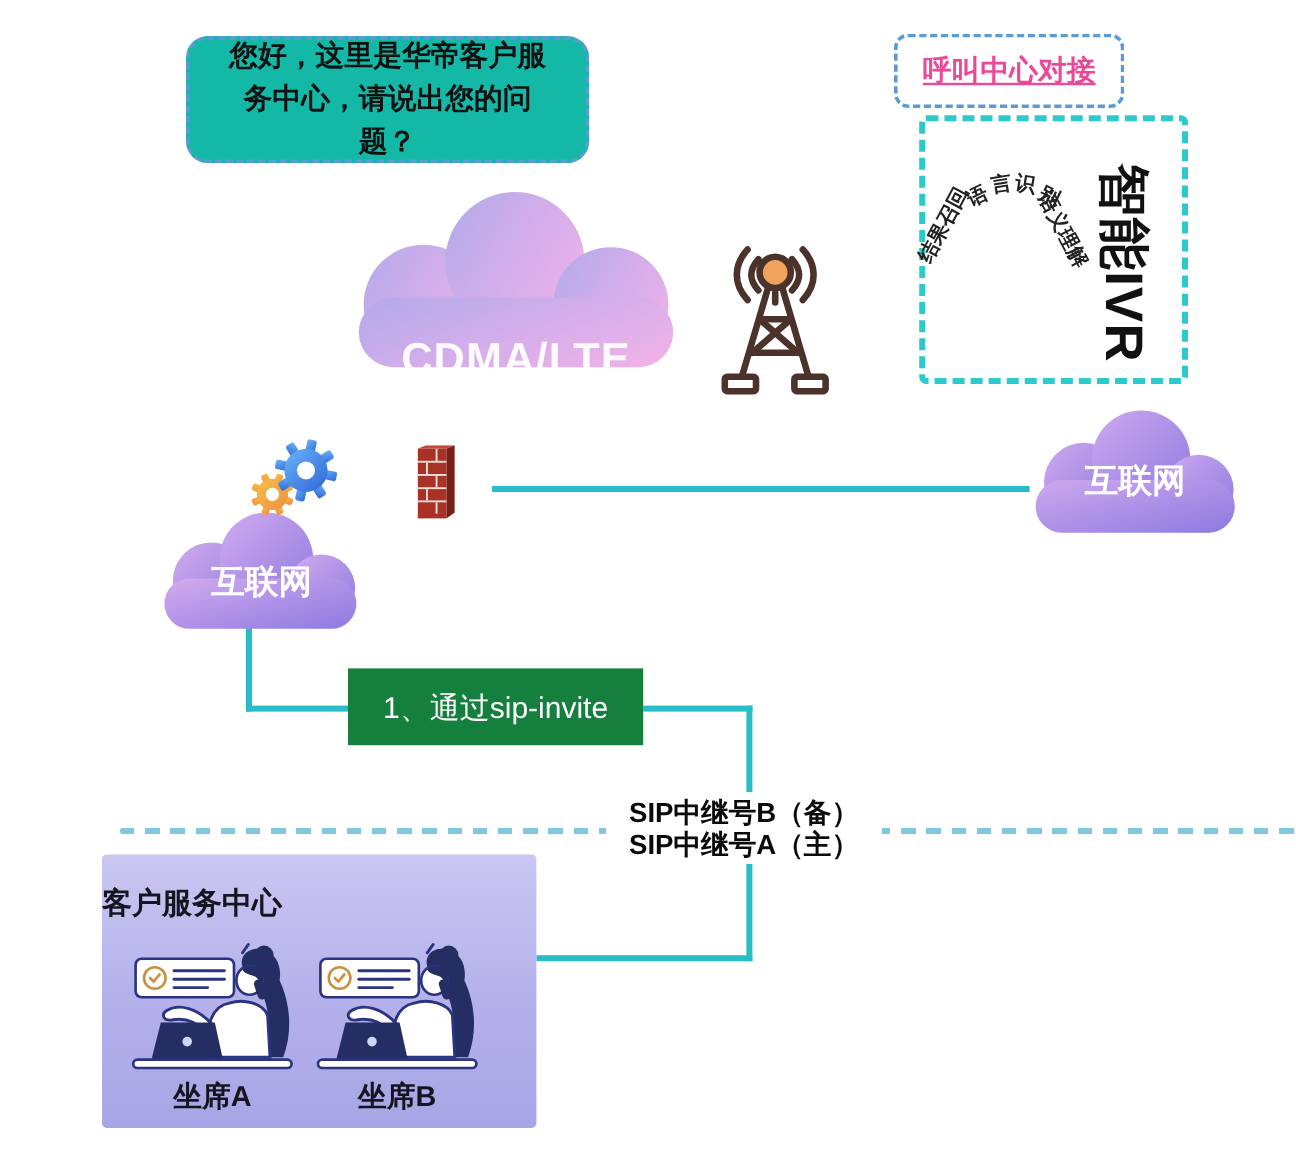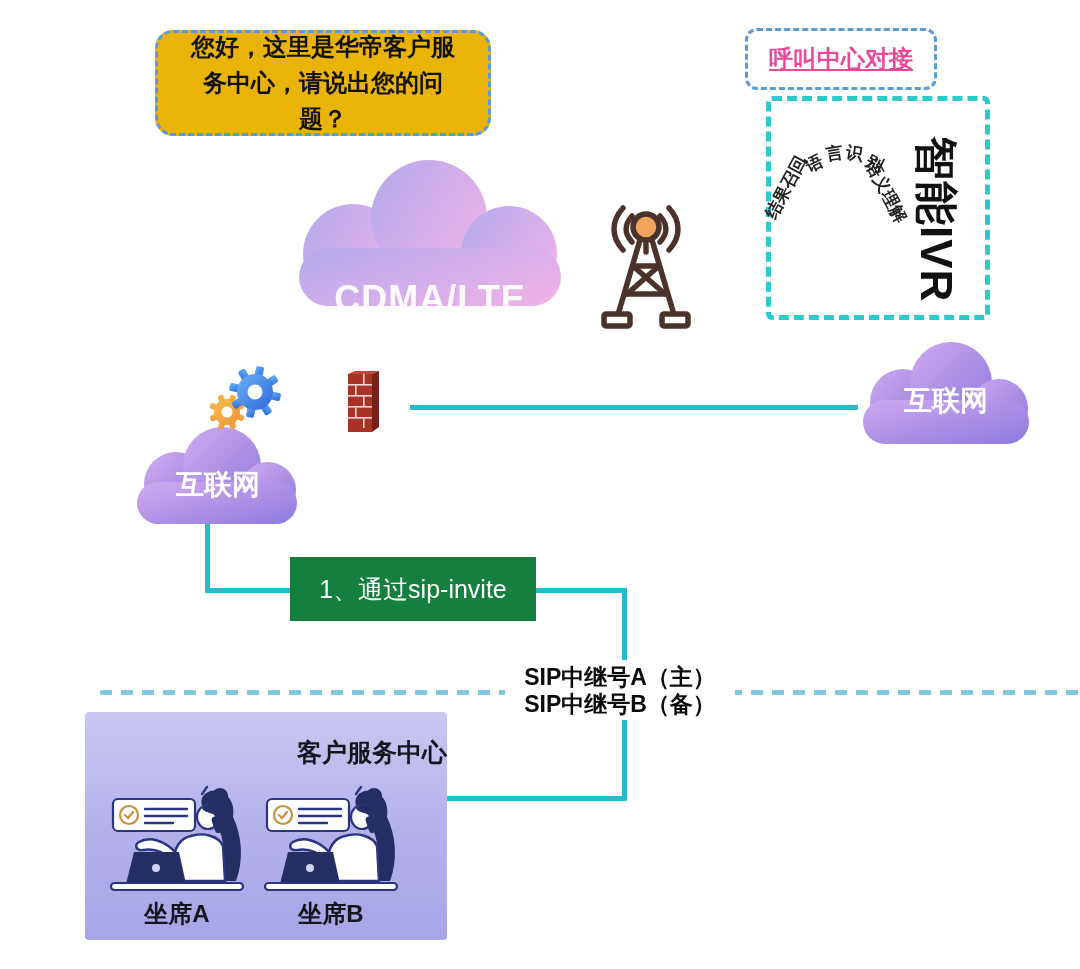--- a/index.html
+++ b/index.html
@@ -5,21 +5,21 @@
   * { margin:0; padding:0; box-sizing:border-box; }
   body { background:#fff; font-family:"Liberation Sans","DejaVu Sans",sans-serif; }
   .stage { position:relative; width:1080px; height:969px; background:#fff; overflow:hidden; }
 
   
   .speech-bubble {
     position:absolute; left:155px; top:30px; width:336px; height:106px;
     border:3px dashed #5b9bd5; border-radius:18px;
     display:flex; align-items:center; justify-content:center; text-align:center;
     font-size:24px; font-weight:bold; color:#111; line-height:1.5;
-    padding:8px 22px; background:#eab308; z-index:5;
+    padding:8px 22px; background:#14b8a6; z-index:5;
   }
   .ivr-header {
     position:absolute; left:745px; top:28px; width:192px; height:62px;
     border:3px dashed #5b9bd5; border-radius:12px;
     display:flex; align-items:center; justify-content:center;
     font-size:24px; font-weight:bold; color:#ec4899; background:#fff; z-index:5;text-decoration:underline;
   }
   .ivr-box {
     position:absolute; left:766px; top:96px; width:224px; height:224px;
     border:5px dashed #2ec9cb; border-radius:6px; background:#fff; z-index:5;
@@ -68,21 +68,21 @@
     line-height:1.18; padding:2px 0;
   }
 
   
   .service-box {
     position:absolute; left:85px; top:712px; width:362px; height:228px;
     background:linear-gradient(180deg,#cac7f2 0%,#b3b0ea 55%,#a8a5e6 100%);
     border-radius:4px; z-index:2;
   }
   .service-title {
-    position:absolute; top:24px; width:100%; text-align:right;
+    position:absolute; top:24px; width:100%; text-align:left;
     font-size:25px; font-weight:bold; color:#15151f;
   }
   .agent { position:absolute; width:140px; height:118px; }
   .agent-a { left:22px; top:72px; }
   .agent-b { left:176px; top:72px; }
   .seat-label { position:absolute; top:186px; width:140px; text-align:center; font-size:24px; font-weight:bold; color:#15151f; }
   .seat-a { left:22px; } .seat-b { left:176px; }
 
   
   .icon-abs { position:absolute; z-index:4; }
@@ -283,22 +283,22 @@
   <div class="tline" style="left:622px;top:588px;width:5px;height:72px;"></div>
   <div class="tline" style="left:622px;top:718px;width:5px;height:83px;"></div>
   <div class="tline" style="left:447px;top:796px;width:180px;height:5px;"></div>
   <div class="divider"></div>
 
   <div class="sip-invite-box">
     <span>1、通过sip-invite</span>
   </div>
 
   <div class="sip-labels">
+    <div>SIP中继号B（备）</div>
     <div>SIP中继号A（主）</div>
-    <div>SIP中继号B（备）</div>
   </div>
 
   <div class="service-box">
     <div class="service-title">客户服务中心</div>
 
     <div class="agent agent-a">
       <svg viewBox="0 0 140 118">
         <g stroke="#2b3480" stroke-width="2.4" fill="none" stroke-linecap="round">
           <path d="M95,10 l5,-7"></path>
             <path d="M101,13 l7,-5"></path>

